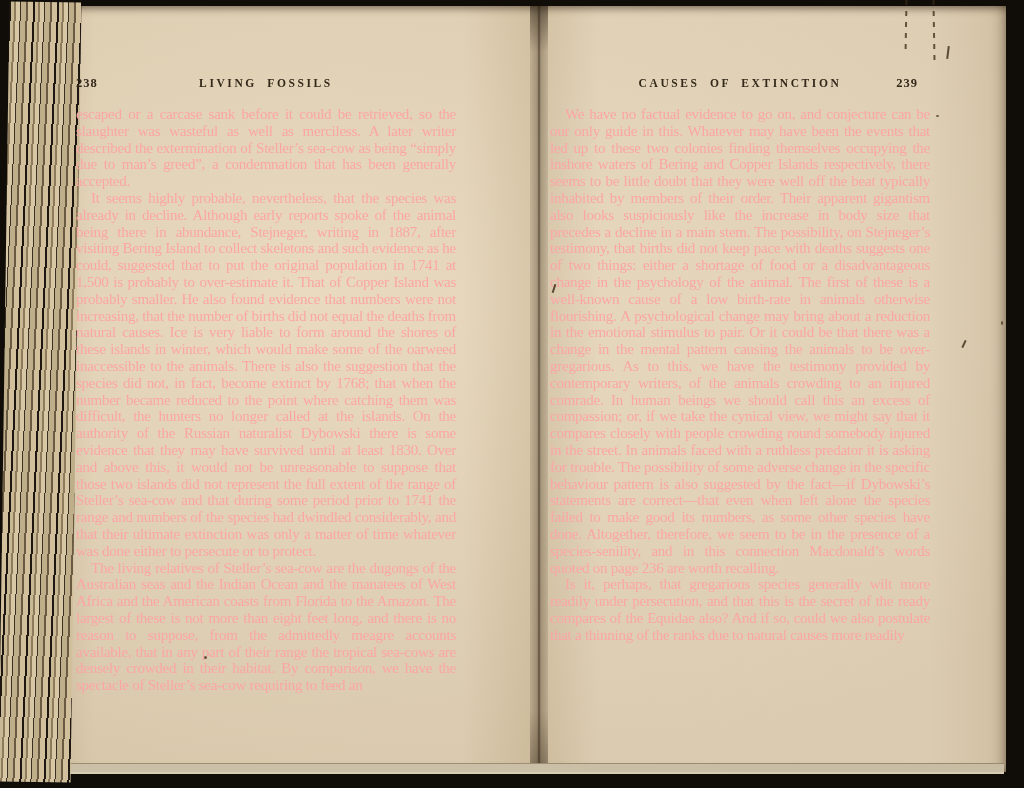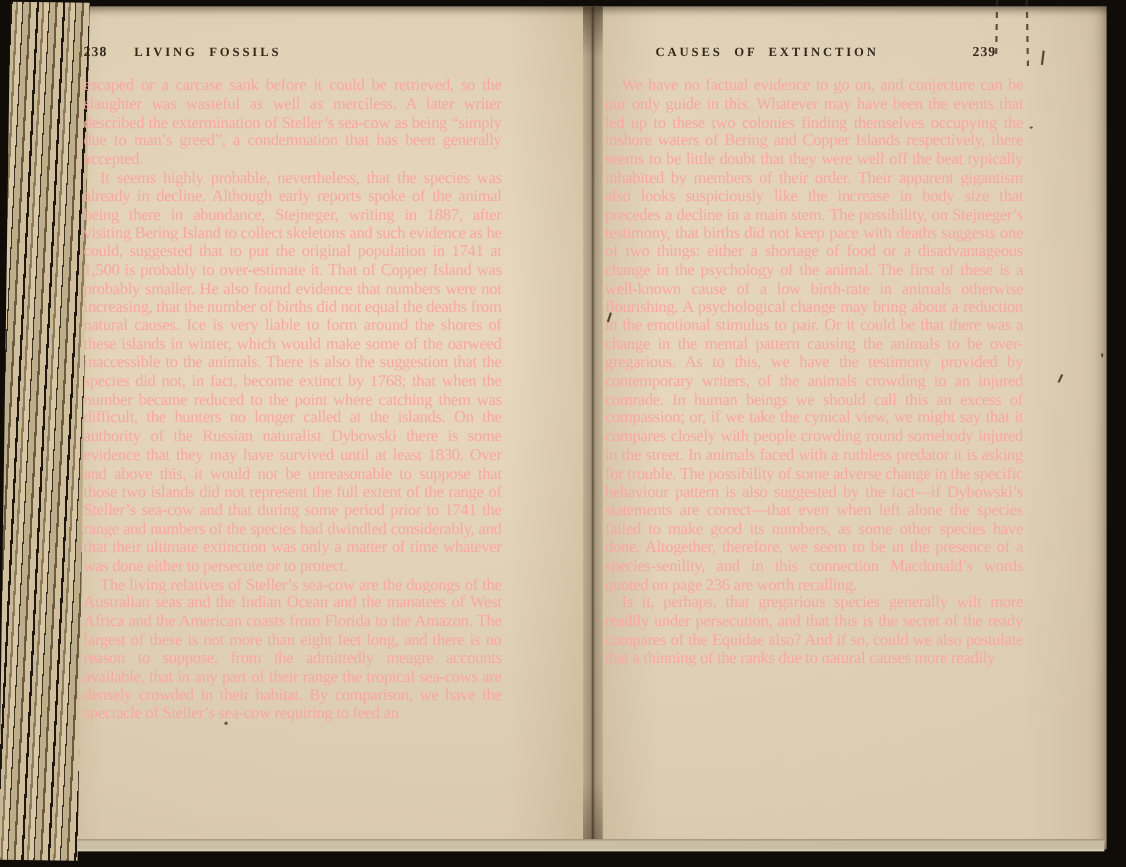--- a/index.html
+++ b/index.html
@@ -37,31 +37,31 @@
     position:absolute;left:494px;top:0;width:18px;height:100%;
     background:
       linear-gradient(to bottom, rgba(25,15,5,.55), rgba(25,15,5,.12) 6%, rgba(25,15,5,.12) 92%, rgba(25,15,5,.4)),
       linear-gradient(to right, rgba(0,0,0,0) 0%, rgba(70,50,25,.22) 40%, rgba(25,14,4,.65) 50%, rgba(70,50,25,.22) 60%, rgba(0,0,0,0) 100%);
   }
   
   .bottom-strip{
     position:absolute;left:2px;bottom:-2px;width:966px;height:10px;
     background:#d7ccb4;border-top:1px solid #a3957a;
   }
-  .page{position:absolute;width:380px;}
+  .page{position:absolute;width:380px;margin-top:36px;}
   .page-left{left:76px;top:40px;}
   .page-right{left:550px;top:40px;}
   .pagehead{
     display:grid;grid-template-columns:46px 1fr 46px;align-items:baseline;
     color:#33281a;height:18px;
   }
   .pagenum{font-size:12.5px;letter-spacing:1px;font-weight:600;}
-  .pagenum.right{text-align:left;}
+  .pagenum.right{text-align:center;}
   .runhead{
-    font-size:11.5px;font-weight:600;letter-spacing:2.6px;
+    text-align:center;font-size:11.5px;font-weight:600;letter-spacing:2.6px;
     word-spacing:5px;color:#33281a;
   }
   .text{
     margin-top:12px;color:#fca5a5;
     font-size:15px;line-height:16.8px;letter-spacing:-0.25px;
     text-align:justify;
   }
   .para{margin:0;}
   .para.indent{text-indent:15px;}
   

